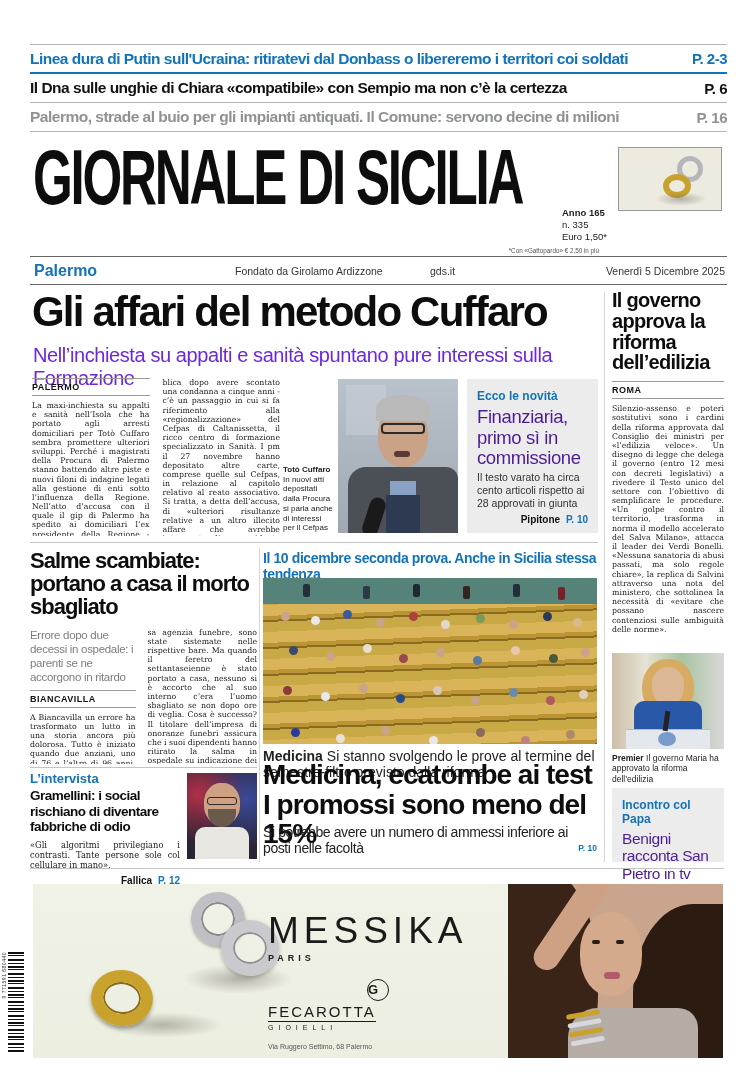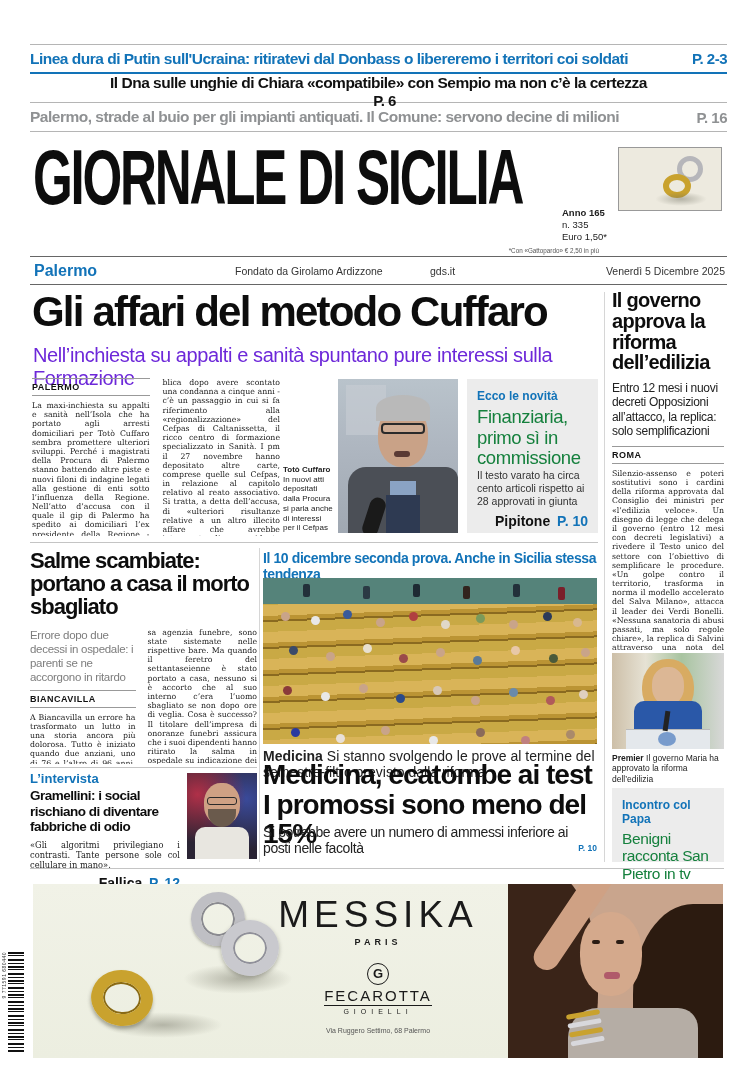--- a/index.html
+++ b/index.html
@@ -10,21 +10,21 @@
   .abs { position:absolute; }
   .rule-h { position:absolute; height:1px; background:#c4c4c4; }
   .rule-v { position:absolute; width:1px; background:#d6d6d6; }
 
   
   .top-strip { position:absolute; left:30px; right:28px; top:44px; border-top:1px solid #b5b5b5; }
   .ts-row { display:flex; justify-content:space-between; align-items:center;
             height:29px; font-weight:bold; font-size:15.5px; letter-spacing:-0.5px;
             border-bottom:1px solid #b5b5b5; }
   .ts-row.blue { color:#1273b8; border-bottom:2px solid #1273b8; }
-  .ts-row.black { color:#111;flex-direction:column; }
+  .ts-row.black { color:#111; }
   .ts-row.gray { color:#8f9193; }
   .ts-page { font-size:15px; flex:none; margin-left:12px; }
 
   
   .masthead-title { position:absolute; left:33px; top:140px; font-size:70px; line-height:0.95;
        font-weight:bold; letter-spacing:-3px; white-space:nowrap;
        transform:scaleX(0.73) scaleY(1.12); transform-origin:left top; color:#0d0d0d; }
   .mast-adbox { position:absolute; left:618px; top:147px; width:104px; height:64px;
        background:#edeadf; border:1px solid #999; overflow:hidden; }
   .mini-ring { position:absolute; border-radius:50%; }
@@ -44,39 +44,39 @@
   .lead-headline { position:absolute; left:32px; top:288px; width:570px; font-size:42px;
       font-weight:800; letter-spacing:-1.8px; color:#0d0d0d; }
   .lead-subhead  { position:absolute; left:33px; top:344px; width:570px; font-size:20px;
       letter-spacing:-0.4px; color:#6d28d9; }
 
   .dateline { font-size:9px; font-weight:bold; letter-spacing:0.5px;
       border-top:1px solid #999; border-bottom:1px solid #999;
       padding:3px 0 3px; margin-bottom:5px; font-family:"Liberation Sans",sans-serif; }
   .serif { font-family:"DejaVu Serif","Liberation Serif",serif; font-size:7.8px;
       line-height:1.18; text-align:justify; color:#1b1b1b; }
-  .byline { text-align:right; font-size:14px; font-weight:bold; margin-top:4px;
+  .byline { text-align:right; font-size:10px; font-weight:bold; margin-top:4px;
       font-family:"Liberation Sans",sans-serif; }
   .byline .pg { color:#1273b8; font-weight:bold; margin-left:3px; }
 
   .lead-article { position:absolute; left:32px; top:378px; width:248px; height:158px;
       display:flex; gap:13px; overflow:hidden; }
   .lead-col { width:118px; }
 
   .cuffaro-caption { position:absolute; left:283px; top:378px; width:51px; height:155px;
       display:flex; flex-direction:column; justify-content:flex-end;
       font-size:8px; line-height:1.22; color:#222; }
   .cuffaro-caption .cap-t { font-weight:bold; }
 
   .photo { position:absolute; overflow:hidden; }
 
   
   .graybox { background:#ececec; padding:10px 10px 8px; display:flex; flex-direction:column; }
   .graybox .kicker { color:#1273b8; font-weight:bold; font-size:12px; margin-bottom:4px; }
-  .graybox .gb-head { font-size:18.5px; letter-spacing:-0.4px; line-height:1.12; color:#15803d; }
+  .graybox .gb-head { font-size:18.5px; letter-spacing:-0.4px; line-height:1.12; color:#4c1d95; }
   .graybox .gb-body { font-size:10.5px; line-height:1.25; color:#333; margin-top:auto; }
 
   
   .gov { position:absolute; left:612px; top:290px; width:112px; height:362px; overflow:hidden; }
   .gov-head { font-size:20px; font-weight:800; letter-spacing:-0.7px; line-height:1.04; color:#0d0d0d; }
   .gov-sub  { font-size:12px; line-height:1.18; letter-spacing:-0.3px; margin-top:8px; color:#222; }
   .gov-body { margin-top:4px; }
 
   .gov-caption { position:absolute; left:612px; top:753px; width:112px; font-size:8.5px; line-height:1.22; color:#222; }
   .gov-caption .cap-t { font-weight:bold; }
@@ -106,21 +106,21 @@
   
   .intervista { position:absolute; left:30px; top:771px; width:150px; }
   .int-kicker { color:#1273b8; font-weight:bold; font-size:13px; }
   .int-head { font-size:13.5px; font-weight:bold; letter-spacing:-0.5px; line-height:1.15; margin-top:2px; color:#0d0d0d; }
   .int-quote { font-family:"DejaVu Serif","Liberation Serif",serif; font-size:8.3px;
       line-height:1.25; text-align:justify; margin-top:5px; color:#1b1b1b; }
 
   
   .ad { position:absolute; left:33px; top:884px; width:690px; height:174px;
         background:linear-gradient(180deg,#f1f2e7,#eceee0); overflow:hidden; }
-  .ad-center { position:absolute; left:235px; top:10px; width:220px; text-align:center; color:#1a1a1a; }
+  .ad-center { position:absolute; left:235px; top:26px; width:220px; text-align:left; color:#1a1a1a; }
   .ad-brand { font-size:37px; letter-spacing:5px; font-weight:400; }
   .ad-brand-sub { font-size:9px; letter-spacing:4px; font-weight:bold; margin-top:1px; }
   .ad-logo { width:22px; height:22px; border:1.5px solid #1a1a1a; border-radius:50%;
       margin:16px auto 2px; font-size:13px; line-height:20px; font-weight:bold; }
   .ad-retailer { font-size:15px; letter-spacing:2px; border-bottom:1px solid #1a1a1a; display:inline-block; padding-bottom:1px; }
   .ad-retailer-sub { font-size:7px; letter-spacing:5px; margin-top:2px; }
   .ad-address { font-size:7px; color:#555; margin-top:12px; }
   .ring { position:absolute; border-radius:50%; }
   .ring-shadow { position:absolute; background:radial-gradient(ellipse, rgba(110,110,95,0.45), transparent 70%); border-radius:50%; }
 
@@ -208,21 +208,20 @@
     <div class="gb-head">Finanziaria, primo sì in commissione</div>
     <div class="gb-body">Il testo varato ha circa cento articoli rispetto ai 28 approvati in giunta</div>
     <div class="byline">
       <span>Pipitone</span>
       <span class="pg">P. 10</span>
     </div>
   </div>
 
   <div class="gov">
     <div class="gov-head">Il governo approva la riforma dell’edilizia</div>
-    <div class="gov-sub">Entro 12 mesi i nuovi decreti Opposizioni all’attacco, la replica: solo semplificazioni</div>
     <div class="dateline" style="margin-top:8px;">ROMA</div>
     <div class="serif gov-body">Silenzio-assenso e poteri sostitutivi sono i cardini della riforma approvata dal Consiglio dei ministri per «l’edilizia veloce». Un disegno di legge che delega il governo (entro 12 mesi con decreti legislativi) a rivedere il Testo unico del settore con l’obiettivo di semplificare le procedure. «Un golpe contro il territorio, trasforma in norma il modello accelerato del Salva Milano», attacca il leader dei Verdi Bonelli. «Nessuna sanatoria di abusi passati, ma solo regole chiare», la replica di Salvini attraverso una nota del ministero, che sottolinea la necessità di «evitare che possano nascere contenziosi sulle ambiguità delle norme».</div>
 
   </div>
   <div class="photo" style="left:612px;top:653px;width:112px;height:96px;background:linear-gradient(90deg,#cdbfa8 0%,#e6e2d4 30%,#a8c4a0 62%,#d8d8d8 100%);">
     <div style="position:absolute;left:30px;top:6px;width:52px;height:58px;background:#d8ab62;border-radius:48%;"></div>
     <div style="position:absolute;left:40px;top:14px;width:32px;height:38px;background:#dcb795;border-radius:46%;"></div>
     <div style="position:absolute;left:22px;top:48px;width:68px;height:34px;background:#2a58a8;border-radius:10px 10px 0 0;"></div>
     <div style="position:absolute;left:14px;top:76px;width:84px;height:20px;background:#e4e8ec;border-top:1px solid #bbb;"></div>
     <div style="position:absolute;left:46px;top:79px;width:18px;height:14px;background:#4a7abf;border-radius:50%;opacity:.7;"></div>

